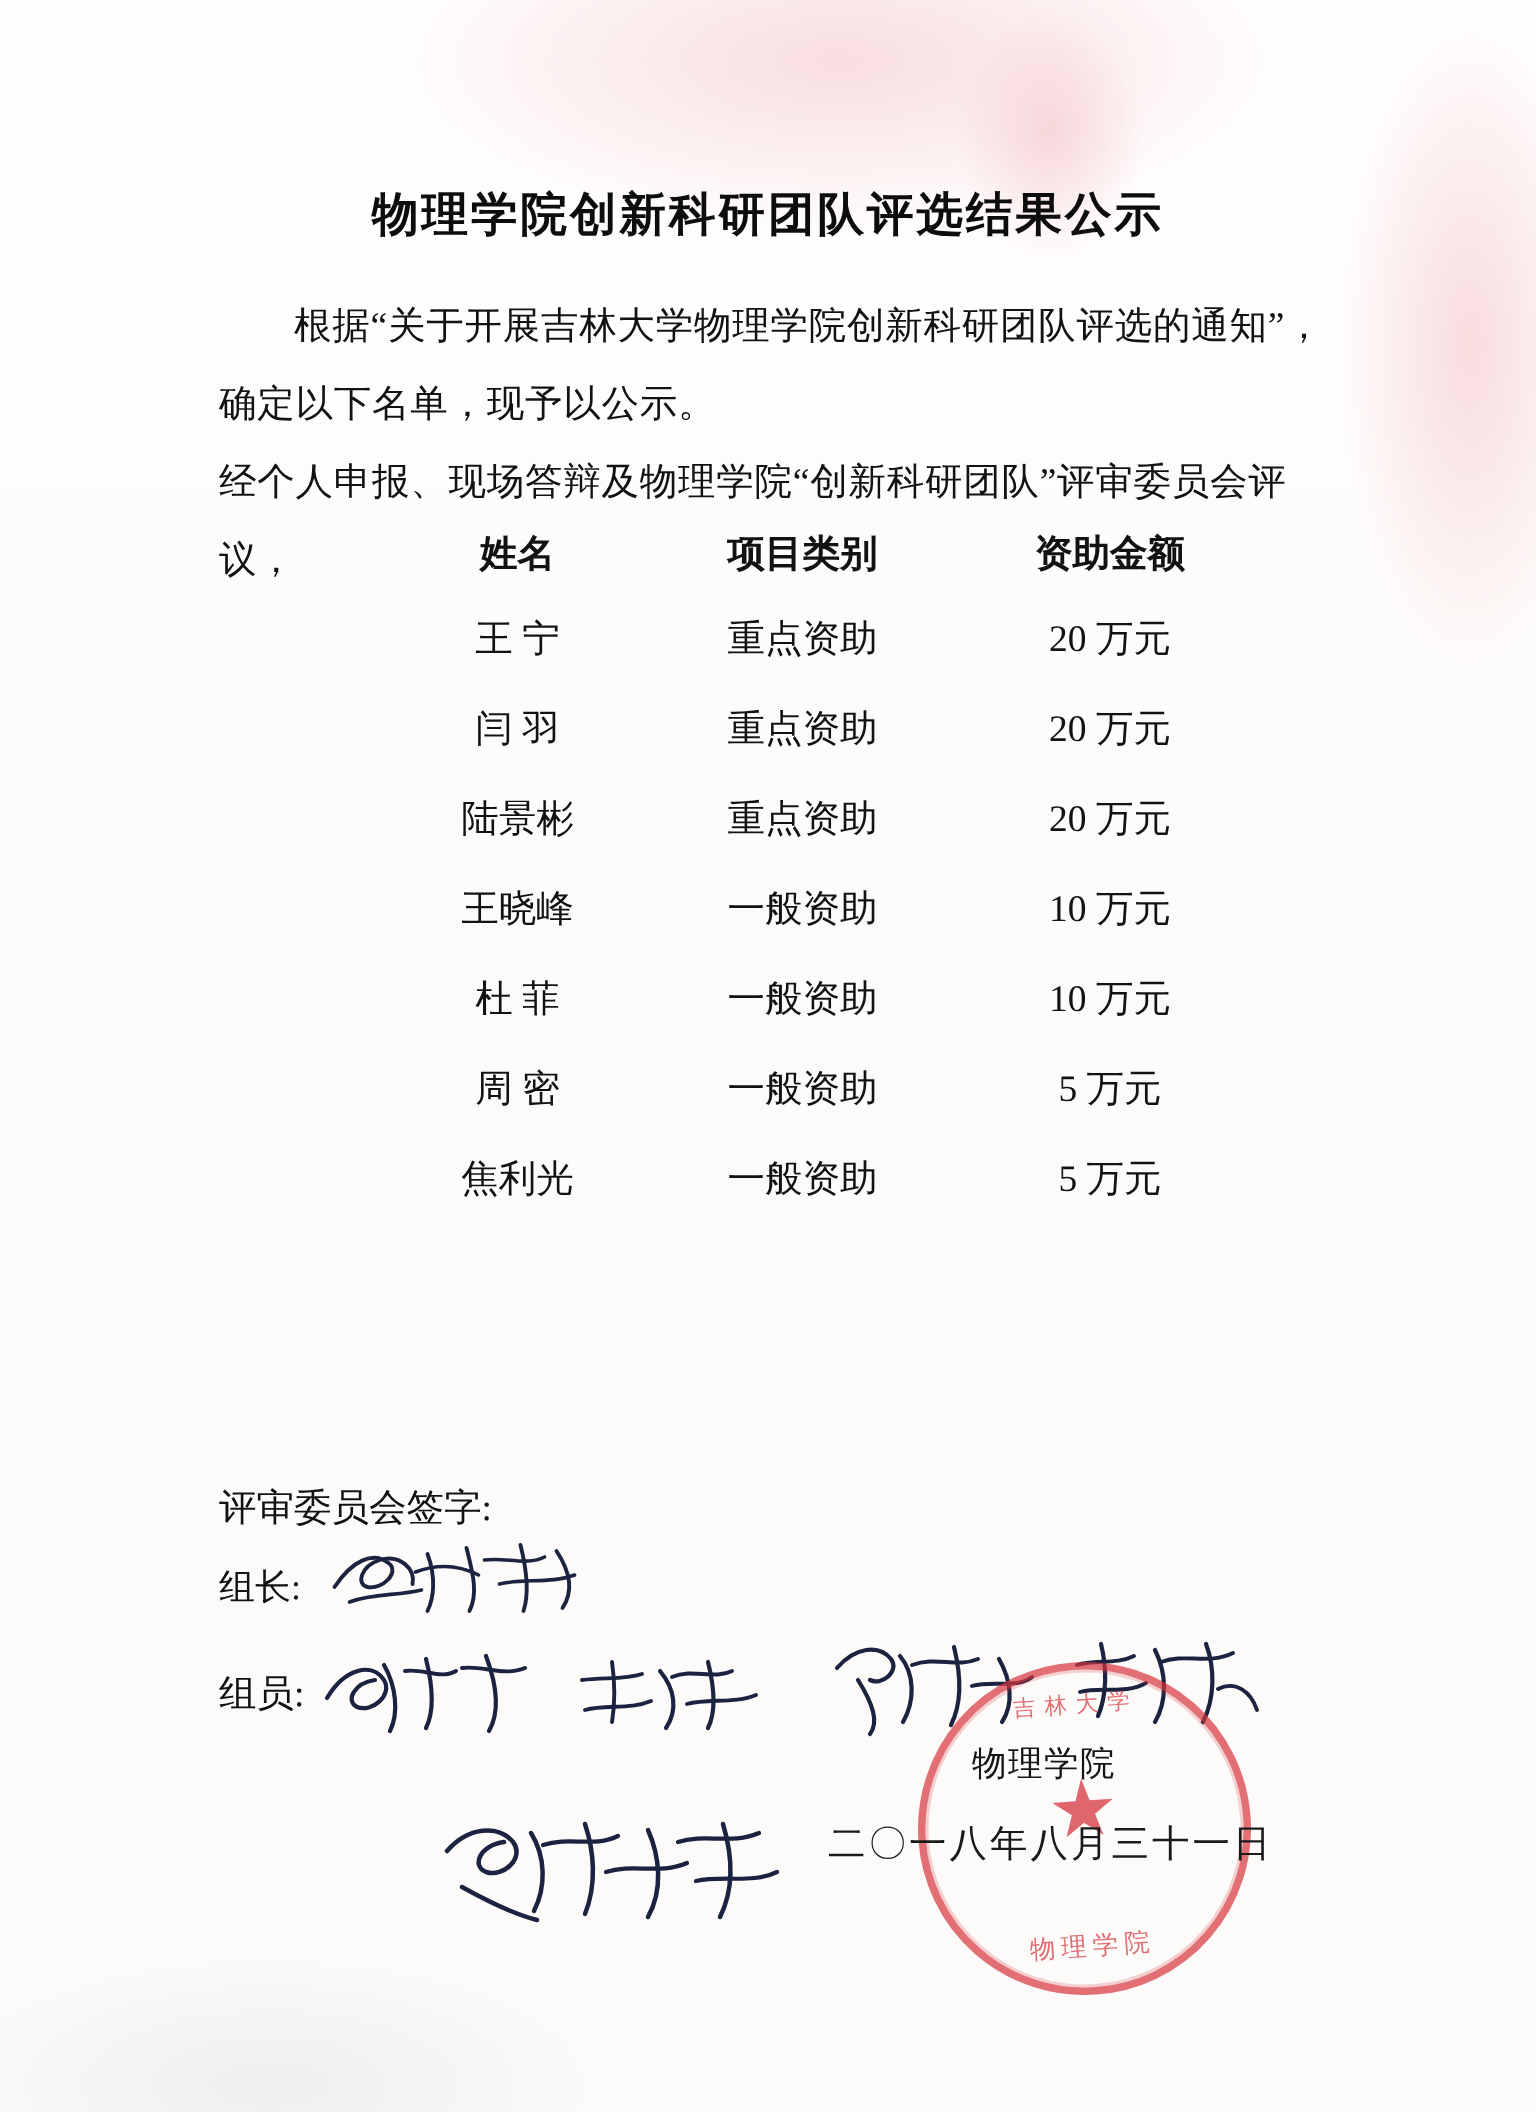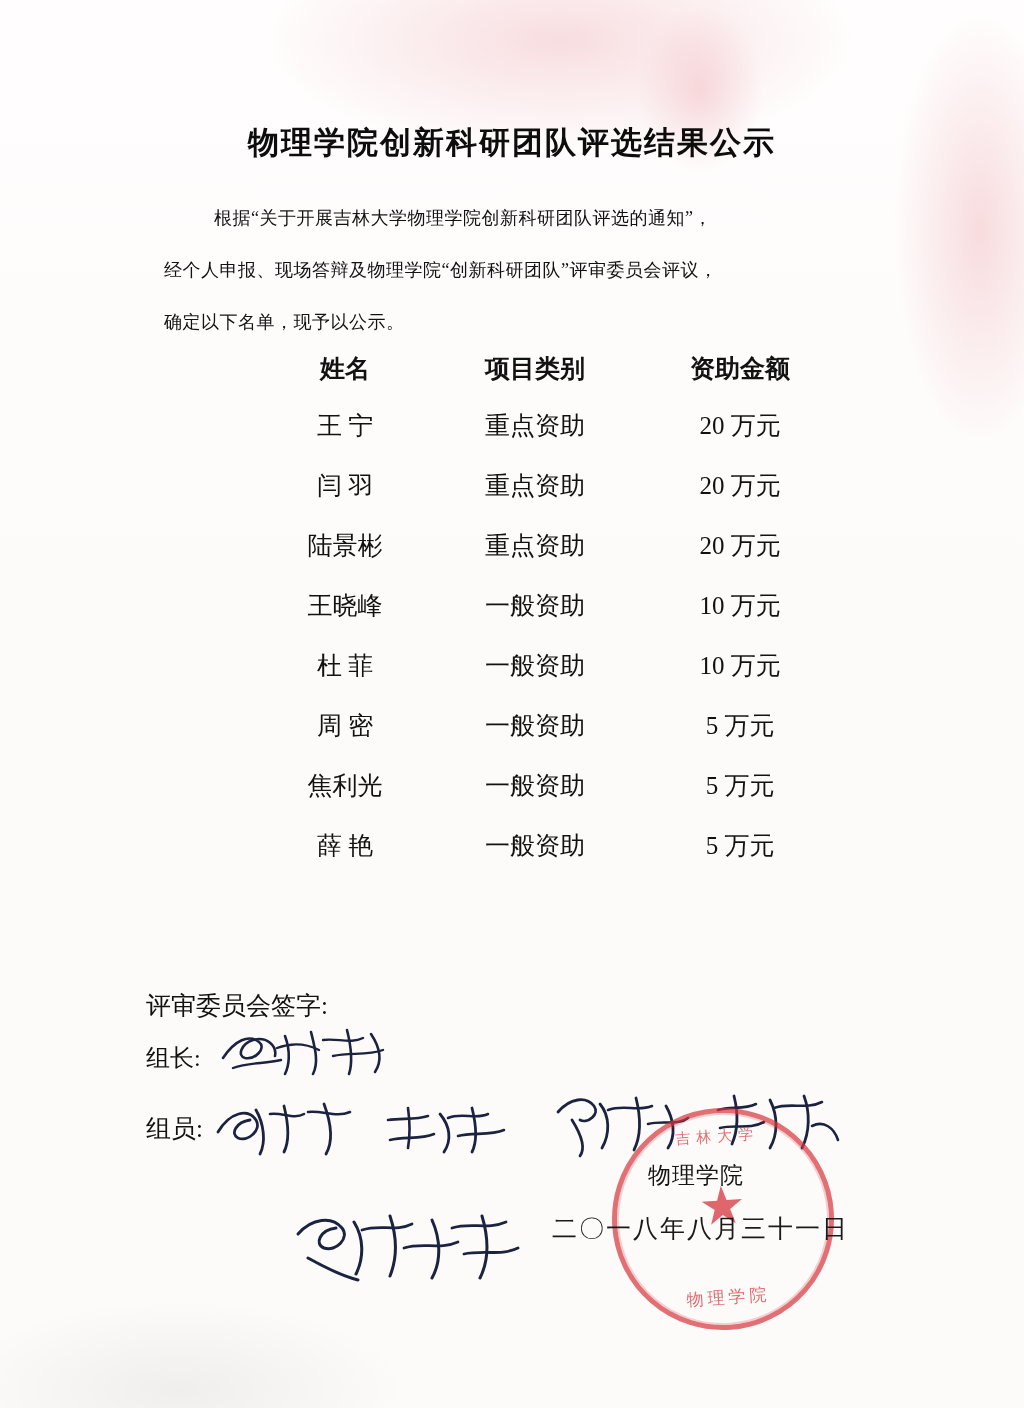--- a/index.html
+++ b/index.html
@@ -42,23 +42,23 @@
     font-family: "Liberation Sans", "DejaVu Sans", sans-serif;
     font-weight: bold;
     font-size: 31px;
     letter-spacing: 2px;
     color: #0d0d0d;
   }
 
   .body-text {
     position: absolute;
     top: 192px;
-    left: 164px;
+    left: 146px;
     width: 740px;
-    font-size: 18px;
+    font-size: 25px;
     line-height: 52px;
     color: #121212;
     letter-spacing: 0.5px;
   }
   .body-text p { margin: 0; }
   .indent { display: inline-block; width: 50px; }
 
   table.awards {
     position: absolute;
     top: 352px;
@@ -171,22 +171,22 @@
 <body>
 
 <div id="page">
 
   <div class="scan-tint"></div>
 
   <div class="title">物理学院创新科研团队评选结果公示</div>
 
   <div class="body-text">
     <p><span class="indent"></span><span>根据“关于开展吉林大学物理学院创新科研团队评选的通知”，</span></p>
+    <p>确定以下名单，现予以公示。</p>
     <p>经个人申报、现场答辩及物理学院“创新科研团队”评审委员会评议，</p>
-    <p>确定以下名单，现予以公示。</p>
   </div>
 
   <table class="awards">
     <thead>
       <tr>
         <th class="col-name">姓名</th>
         <th class="col-cat">项目类别</th>
         <th class="col-amt">资助金额</th>
       </tr>
     </thead>
@@ -216,25 +216,20 @@
         <td class="col-cat">一般资助</td>
         <td class="col-amt">10 万元</td>
       </tr>
       <tr>
         <td class="col-name">周 密</td>
         <td class="col-cat">一般资助</td>
         <td class="col-amt">5 万元</td>
       </tr>
       <tr>
         <td class="col-name">焦利光</td>
-        <td class="col-cat">一般资助</td>
-        <td class="col-amt">5 万元</td>
-      </tr>
-      <tr>
-        <td class="col-name">薛 艳</td>
         <td class="col-cat">一般资助</td>
         <td class="col-amt">5 万元</td>
       </tr>
     </tbody>
   </table>
 
   <div class="sign-block">评审委员会签字:</div>
   <div class="leader-label">组长:</div>
   <div class="members-label">组员:</div>
 

